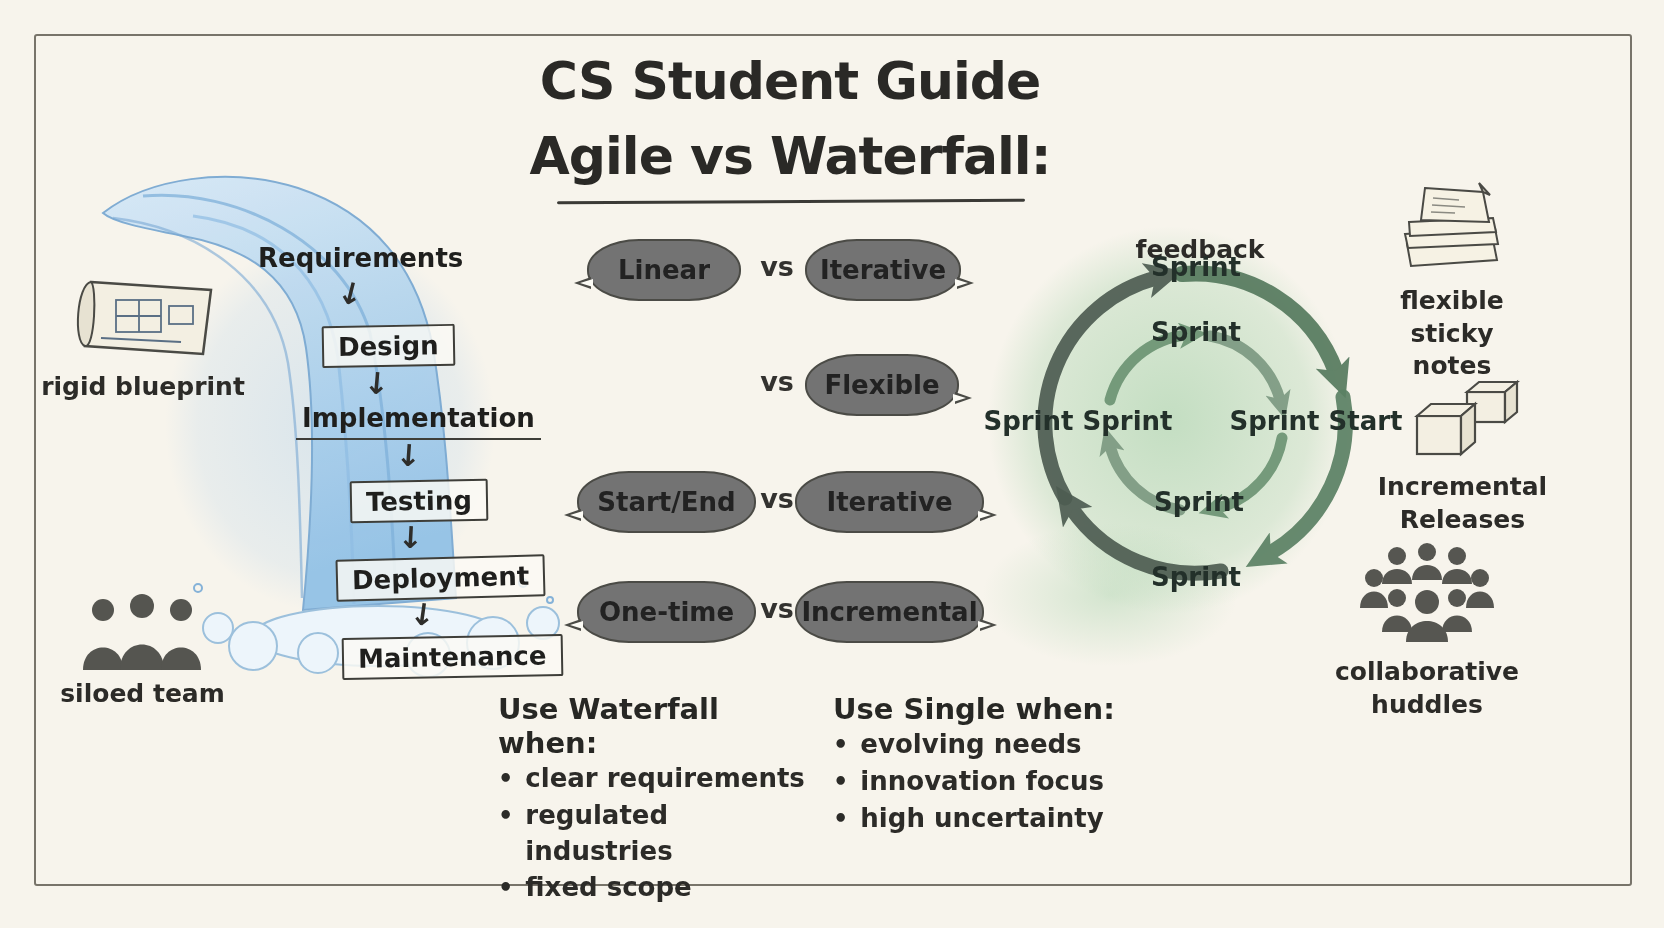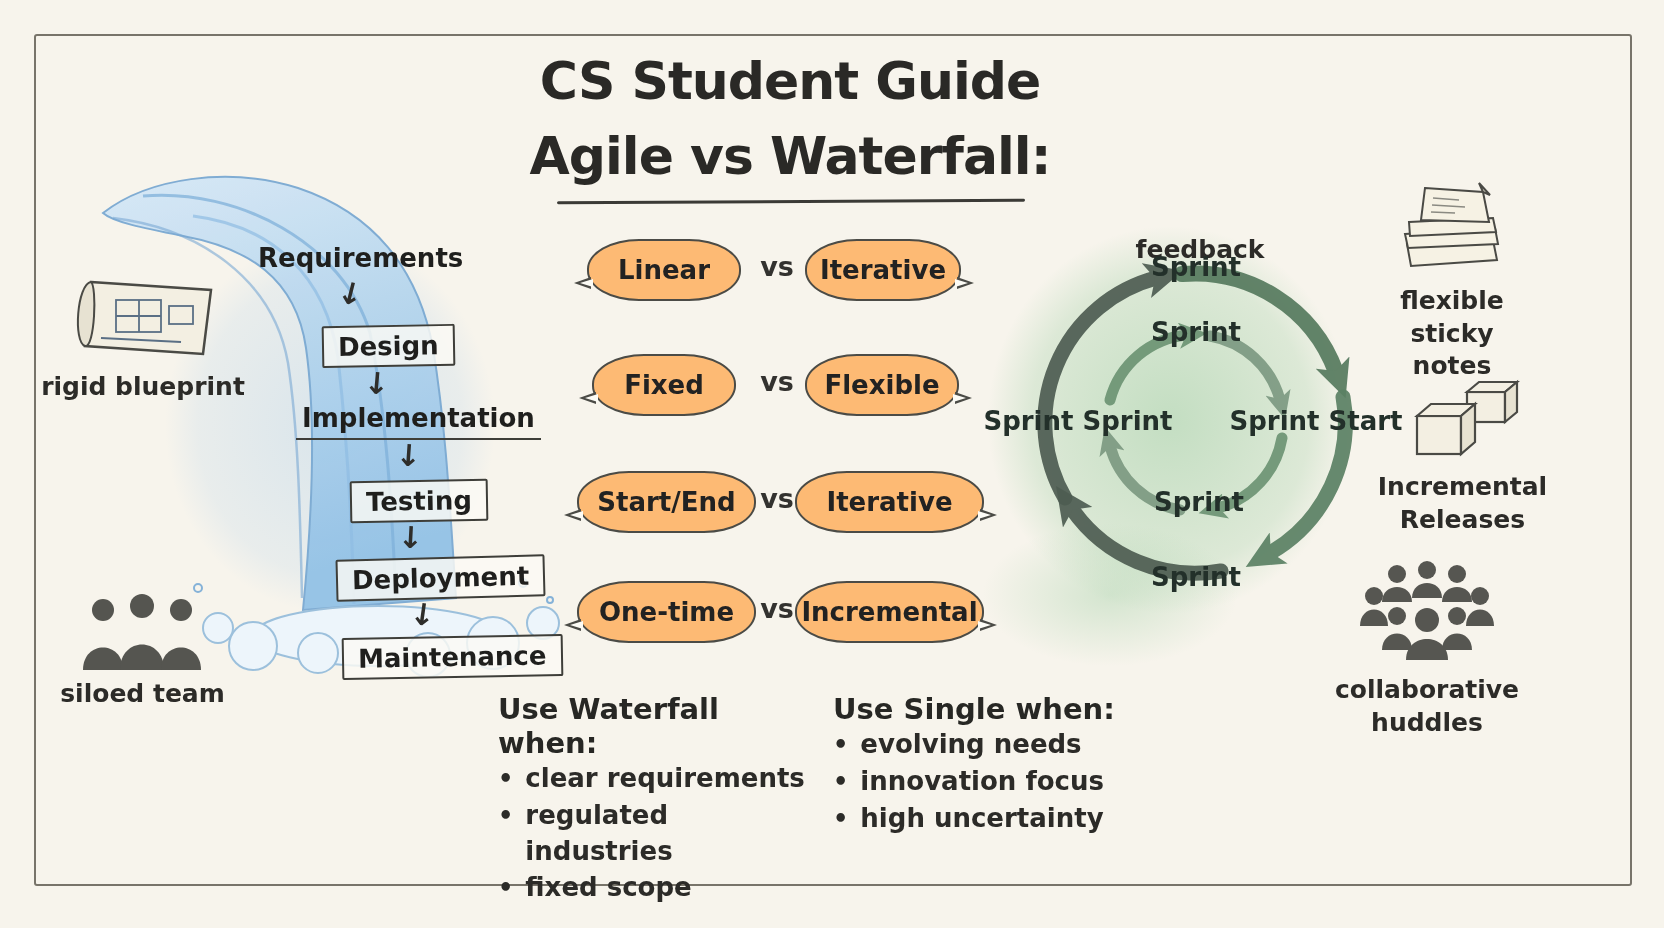--- a/index.html
+++ b/index.html
@@ -11,21 +11,21 @@
   .abs { position:absolute; }
   .frame {
     position:absolute; left:34px; top:34px; right:32px; bottom:42px;
     border:2px solid #57544a; border-radius:3px; opacity:.8; pointer-events:none;
   }
   .title { text-align:center; font-weight:700; font-size:52px; letter-spacing:-1px; line-height:1.45; color:#2a2926; }
   .title-underline { height:3px; background:#3b3a36; border-radius:2px; transform:rotate(-0.3deg); }
 
   .bubble {
     position:absolute; display:flex; align-items:center; justify-content:center;
-    border:2.5px solid #4b4b46; background:#fdba74; border-radius:52px/30px;
+    border:2.5px solid #4b4b46; background:#737373; border-radius:52px/30px;
     font-size:26px; font-weight:600; color:#222; height:58px;
   }
   .tail-l, .tail-l2, .tail-r, .tail-r2 { position:absolute; width:0; height:0; border-style:solid; }
   .tail-l  { left:-15px; bottom:10px; border-width:6px 17px 6px 0; border-color:transparent #4b4b46 transparent transparent; }
   .tail-l2 { left:-9px;  bottom:12px; border-width:4px 13px 4px 0; border-color:transparent #fcfbf5 transparent transparent; }
   .tail-r  { right:-15px; bottom:10px; border-width:6px 0 6px 17px; border-color:transparent transparent transparent #4b4b46; }
   .tail-r2 { right:-9px;  bottom:12px; border-width:4px 0 4px 13px; border-color:transparent transparent transparent #fcfbf5; }
   .vs { position:absolute; width:44px; text-align:center; font-size:27px; font-weight:700; color:#33322f; }
 
   .stage { position:absolute; font-size:26px; font-weight:600; color:#1f1f1d; white-space:nowrap; }
@@ -147,25 +147,20 @@
     <span class="tail-l"></span>
       <span class="tail-l2"></span>
   </div>
   <div class="vs" style="left:755px;top:251px;">vs</div>
   <div class="bubble" style="left:805px;top:239px;width:152px;">
     <span>Iterative</span>
     <span class="tail-r"></span>
       <span class="tail-r2"></span>
   </div>
 
-  <div class="bubble" style="left:592px;top:354px;width:140px;">
-    <span>Fixed</span>
-    <span class="tail-l"></span>
-      <span class="tail-l2"></span>
-  </div>
   <div class="vs" style="left:755px;top:366px;">vs</div>
   <div class="bubble" style="left:805px;top:354px;width:150px;">
     <span>Flexible</span>
     <span class="tail-r"></span>
       <span class="tail-r2"></span>
   </div>
 
   <div class="bubble" style="left:577px;top:471px;width:175px;">
     <span>Start/End</span>
     <span class="tail-l"></span>
@@ -255,21 +250,21 @@
         <path d="M100,14 L112,4 L112,34 L100,44 Z" fill="#e7e2d1"></path>
         <rect x="12" y="38" width="44" height="38"></rect>
         <path d="M12,38 L26,26 L70,26 L56,38 Z"></path>
         <path d="M56,38 L70,26 L70,64 L56,76 Z" fill="#e7e2d1"></path>
       </g>
     </svg>
     <div class="icon-label">Incremental
 Releases</div>
   </div>
 
-  <div class="icon-item" style="left:1342px;top:558px;width:170px;">
+  <div class="icon-item" style="left:1342px;top:540px;width:170px;">
     <svg width="150" height="108" viewBox="0 0 150 108">
       <g fill="#565651">
         <circle cx="45" cy="16" r="9"></circle>
           <path d="M30,44 C30,24 60,24 60,44 Z"></path>
         <circle cx="75" cy="12" r="9"></circle>
           <path d="M60,40 C60,20 90,20 90,40 Z"></path>
         <circle cx="105" cy="16" r="9"></circle>
           <path d="M90,44 C90,24 120,24 120,44 Z"></path>
         <circle cx="22" cy="38" r="9"></circle>
           <path d="M8,68 C8,46 36,46 36,68 Z"></path>

